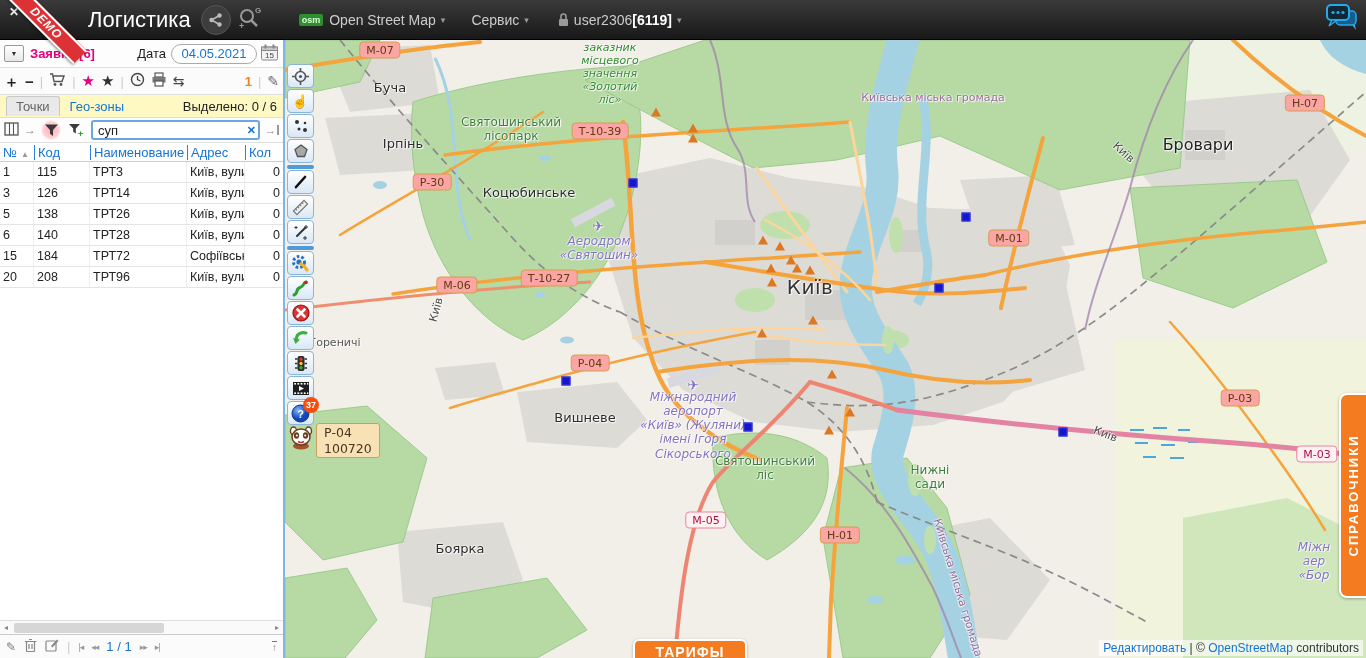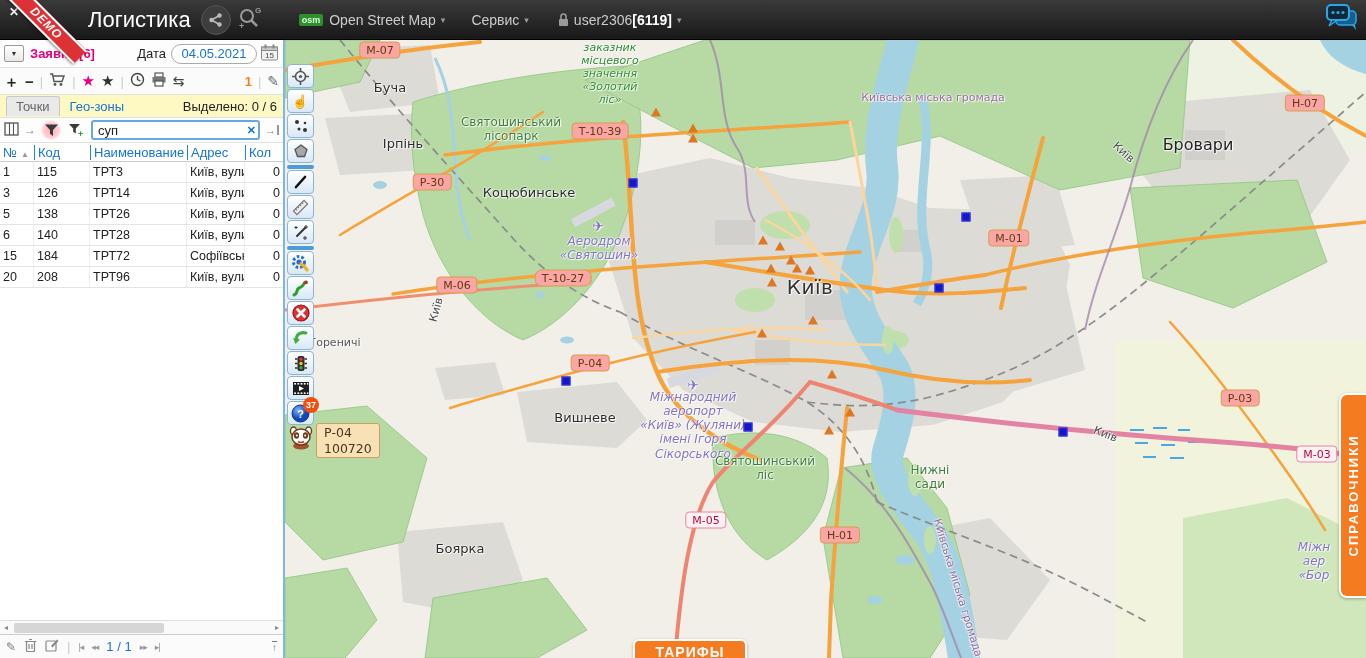--- a/index.html
+++ b/index.html
@@ -472,21 +472,21 @@
         <div class="mlabel roadname" style="left: 838px; top: 113px; transform: translate(-50%, -50%) rotate(42deg);">Київ</div>
         <div class="mlabel roadname" style="left: 820px; top: 395px; transform: translate(-50%, -50%) rotate(22deg);">Київ</div>
         <div class="mlabel admin" style="left: 672px; top: 548px; transform: translate(-50%, -50%) rotate(73deg);">Київська міська громада</div>
         <div class="mlabel aero" style="left: 1029px; top: 521px;">Міжн
 аер
 «Бор</div>
         <div class="rbadge tan" style="left: 95px; top: 10px;">М-07</div>
         <div class="rbadge tan" style="left: 315px; top: 91px;">Т-10-39</div>
         <div class="rbadge tan" style="left: 1020px; top: 63px;">Н-07</div>
         <div class="rbadge tan" style="left: 147px; top: 142px;">Р-30</div>
-        <div class="rbadge tan" style="left: 278px; top: 238px; border-radius: 7px;">Т-10-27</div>
+        <div class="rbadge tan" style="left: 264px; top: 238px;">Т-10-27</div>
         <div class="rbadge tan" style="left: 172px; top: 245px;">М-06</div>
         <div class="rbadge tan" style="left: 724px; top: 198px;">М-01</div>
         <div class="rbadge tan" style="left: 305px; top: 323px;">Р-04</div>
         <div class="rbadge pink" style="left: 421px; top: 438px; margin-top: 42px;">М-05</div>
         <div class="rbadge tan" style="left: 555px; top: 495px;">Н-01</div>
         <div class="rbadge tan" style="left: 955px; top: 358px;">Р-03</div>
         <div class="rbadge pink" style="left: 1032px; top: 414px;">М-03</div>
         <div class="msquare" style="left: 348px; top: 143px;"></div>
         <div class="msquare" style="left: 681px; top: 177px;"></div>
         <div class="msquare" style="left: 654px; top: 248px;"></div>
@@ -639,14 +639,17 @@
     <div class="map-tooltip">
       <div>Р-04</div>
       <div>100720</div>
     </div>
 
     <div class="tariffs-btn">ТАРИФЫ</div>
     <div class="dir-tab">
         <span>СПРАВОЧНИКИ</span>
       </div>
 
+    <div class="attribution">
+      <span class="lnk">Редактировать</span><span> | </span><span>© </span><span class="lnk">OpenStreetMap</span><span> contributors</span>
+    </div>
   </div>
 </div>
 
 </body></html>

